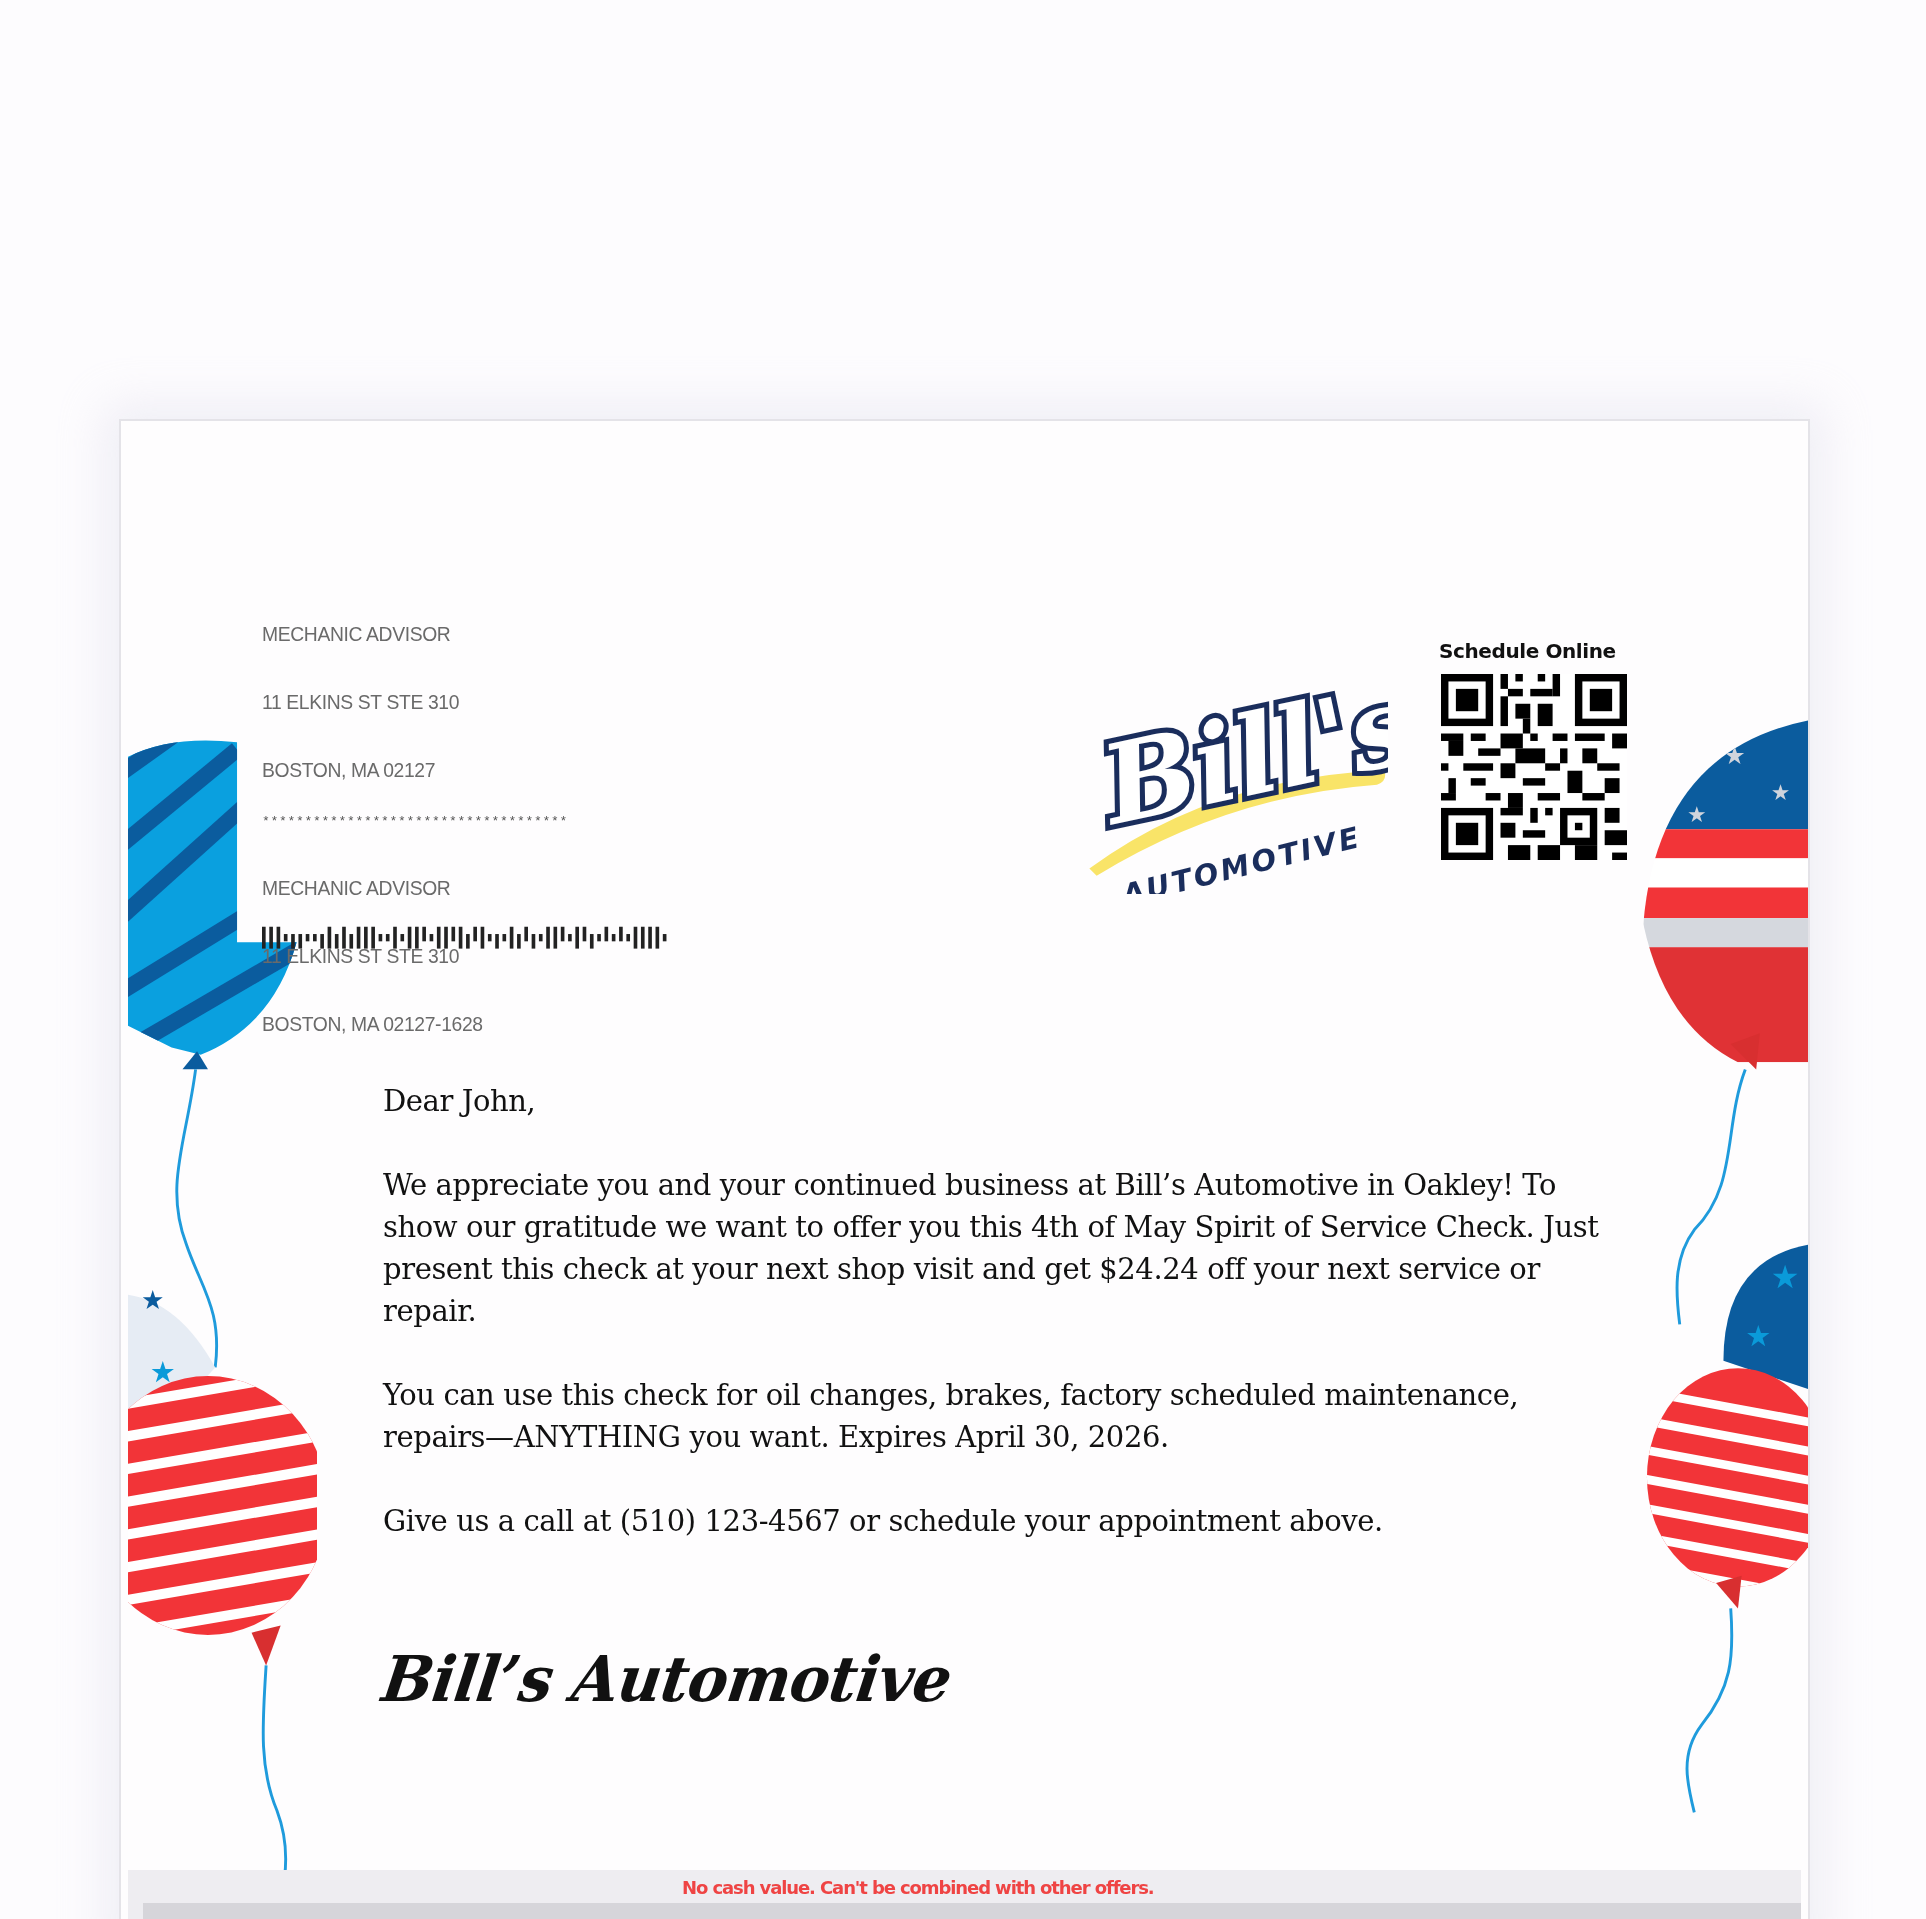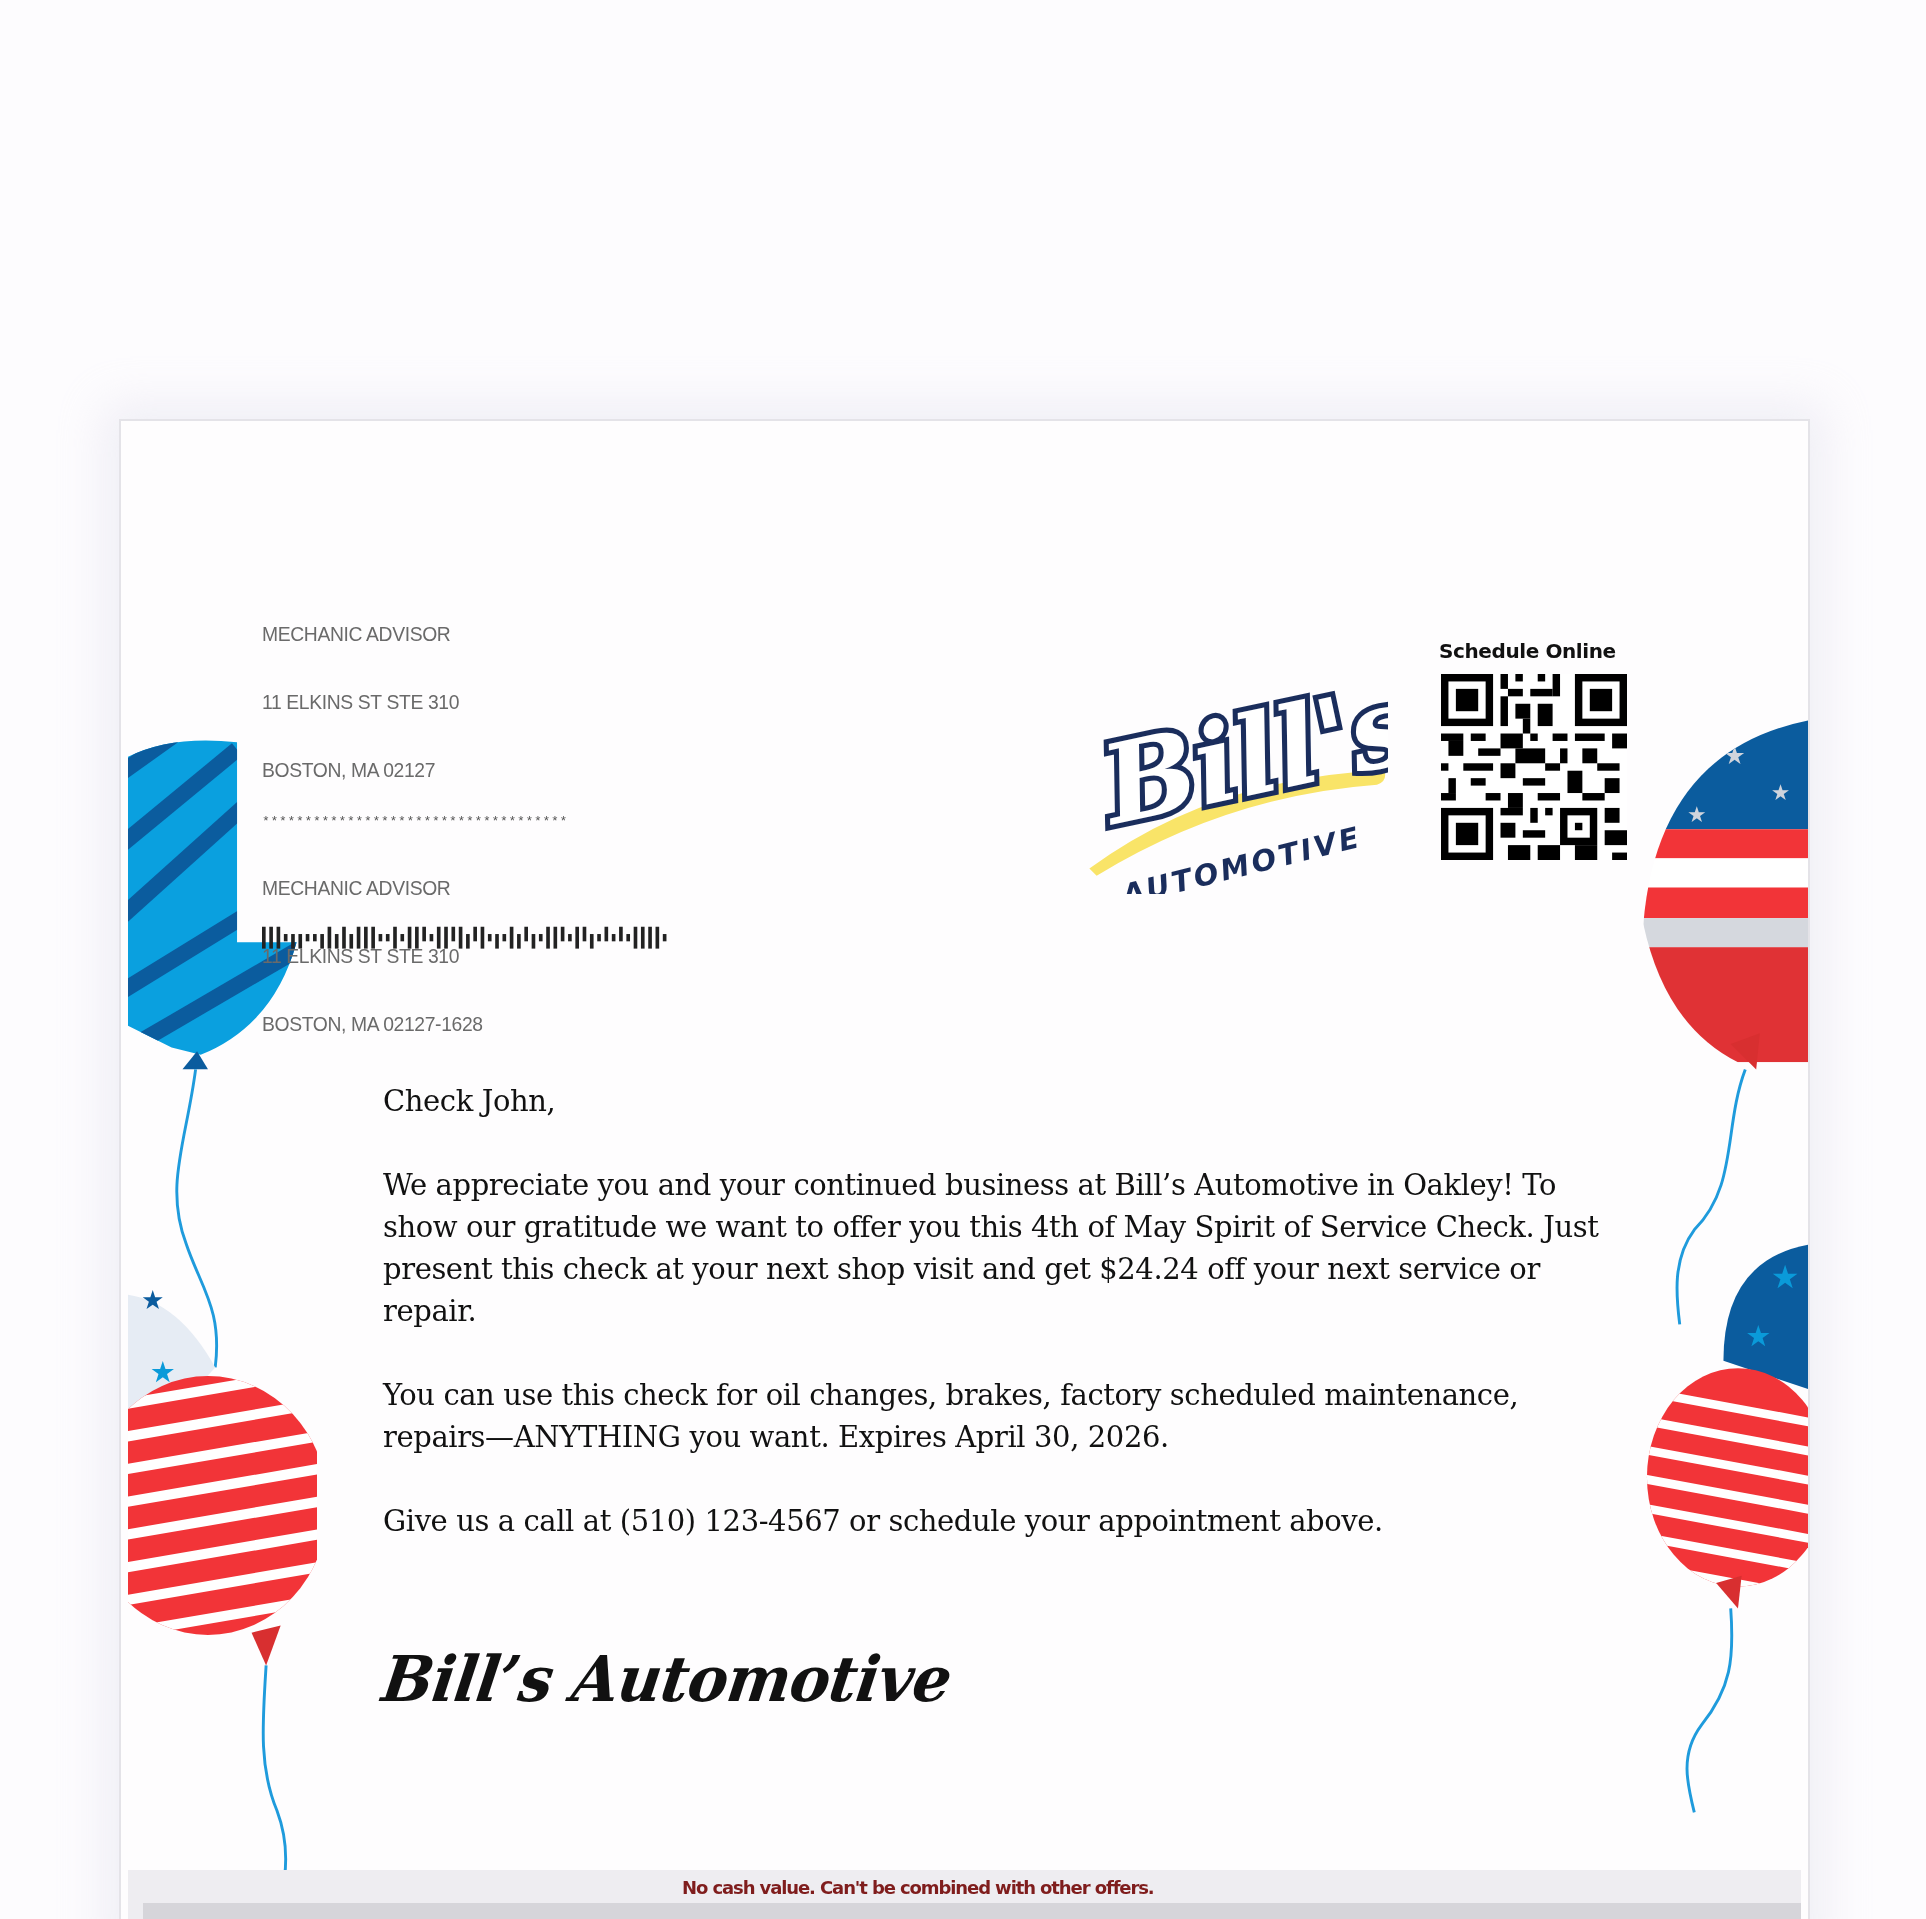--- a/index.html
+++ b/index.html
@@ -25,21 +25,21 @@
     font-family:"DejaVu Serif", serif; color:#111; font-size:29px;
     line-height:42px; letter-spacing:-0.4px;
   }
   .letter p { margin:0 0 42px 0; }
   .sched { font-family:"DejaVu Sans", sans-serif; font-weight:bold; font-size:20px; color:#111; letter-spacing:-0.4px; }
   .sig {
     font-family:"DejaVu Serif", serif; font-style:italic; font-weight:bold;
     font-size:60px; color:#111; transform:skewX(-8deg) scaleY(1.05);
     letter-spacing:-0.7px;
   }
-  .disclaimer { font-family:"DejaVu Sans", sans-serif; font-weight:bold; font-size:18px; color:#7f1d1d; letter-spacing:-1.1px; }
+  .disclaimer { font-family:"DejaVu Sans", sans-serif; font-weight:bold; font-size:18px; color:#ef4444; letter-spacing:-1.1px; }
   .strip1 { position:absolute; left:7.3px; right:7.3px; height:50px; background:#eeedf1; }
   .strip2 { position:absolute; left:22px; right:7.3px; height:19px; background:#d6d5da; }
 </style>
 </head>
 <body>
 
 <div class="page">
 
   <svg class="abs" style="left:7.3px;top:313px" width="189" height="1165" viewBox="0 0 260 1600">
     <defs>
@@ -267,21 +267,21 @@
         <rect x="11" y="21" width="3" height="1"></rect>
         <rect x="22" y="21" width="3" height="2"></rect>
       <rect x="9" y="23" width="3" height="2"></rect>
         <rect x="13" y="23" width="3" height="2"></rect>
         <rect x="18" y="23" width="3" height="2"></rect>
         <rect x="23" y="24" width="2" height="1"></rect>
     </g>
   </svg>
 
   <div class="abs letter" style="left:262px;top:659px;width:1238px">
-    <p>Check John,</p>
+    <p>Dear John,</p>
     <p>We appreciate you and your continued business at Bill’s Automotive in Oakley! To show our gratitude we want to offer you this 4th of May Spirit of Service Check. Just present this check at your next shop visit and get $24.24 off your next service or repair.</p>
     <p>You can use this check for oil changes, brakes, factory scheduled maintenance, repairs—ANYTHING you want. Expires April 30, 2026.</p>
     <p>Give us a call at (510) 123-4567 or schedule your appointment above.</p>
   </div>
 
   <div class="abs sig" style="left:262px;top:1223px">Bill’s Automotive</div>
 
   <div class="strip1" style="top:1449px"></div>
   <div class="abs disclaimer" style="left:561px;top:1456px">No cash value. Can't be combined with other offers.</div>
   <div class="strip2" style="top:1482px"></div>

